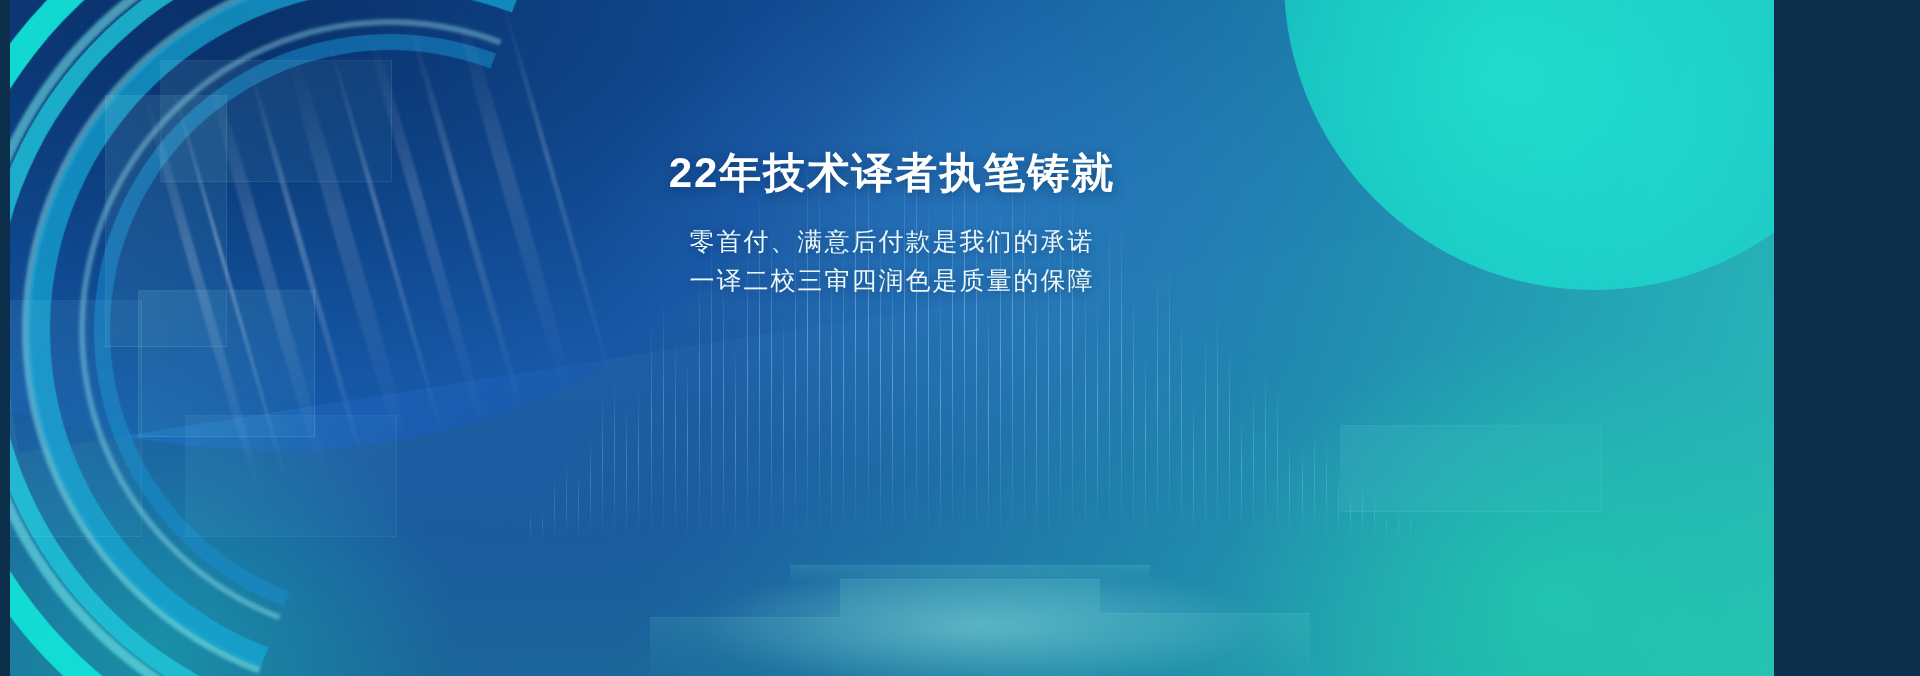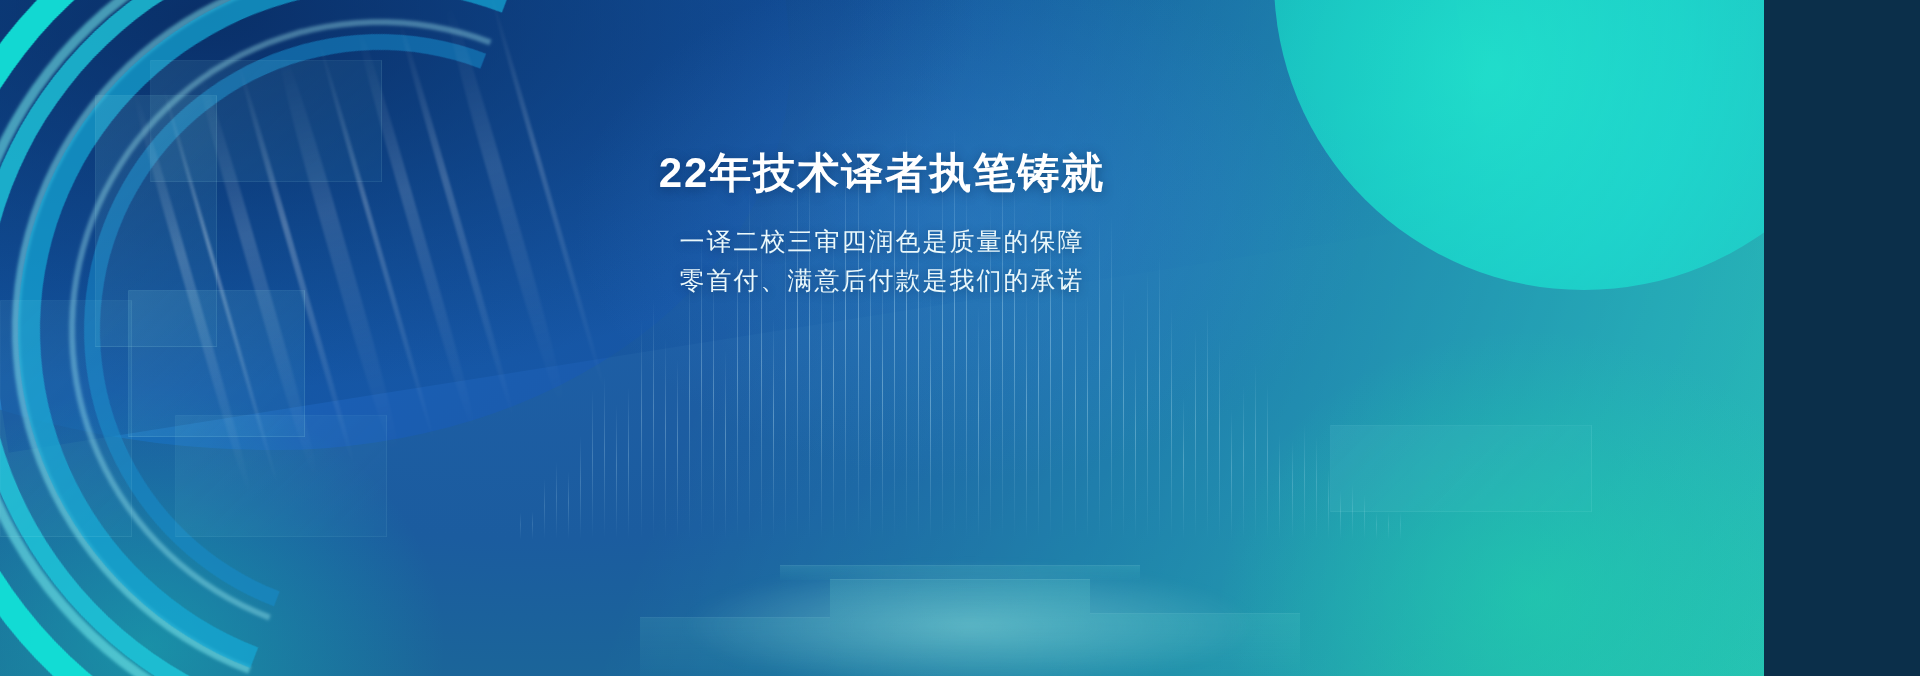--- a/index.html
+++ b/index.html
@@ -13,20 +13,21 @@
   }
 
   #banner {
     position: relative;
     width: 1764px;
     height: 676px;
     overflow: hidden;
     
     background:
       radial-gradient(120% 160% at 30% 35%, #1f5fa8 0%, #1b5c9f 28%, #1b6f93 55%, #17907f 78%, #13a884 100%);
+    margin-left: 10px;
   }
 
   
   .bg-layer { position: absolute; pointer-events: none; }
 
   
   .wash-right {
     inset: 0;
     background: linear-gradient(110deg,
         rgba(13,58,120,0.00) 0%,
@@ -304,18 +305,18 @@
   <div class="bg-layer" id="podium" style="inset:0;">
       <div class="podium" style="left: 830px; bottom: 0px; width: 260px; height: 96px; opacity: 0.55;"></div>
       <div class="podium" style="left: 640px; bottom: 0px; width: 190px; height: 58px; opacity: 0.38;"></div>
       <div class="podium" style="left: 1090px; bottom: 0px; width: 210px; height: 62px; opacity: 0.38;"></div>
       <div class="podium" style="left: 780px; bottom: 96px; width: 360px; height: 14px; opacity: 0.45;"></div>
     </div>
 
   <div class="content">
     <div class="eyebrow">22年技术译者执笔铸就</div>
     <div class="sub">
+      <div>零首付、满意后付款是我们的承诺</div>
       <div>一译二校三审四润色是质量的保障</div>
-      <div>零首付、满意后付款是我们的承诺</div>
     </div>
   </div>
 
 </div>
 
 </body></html>

